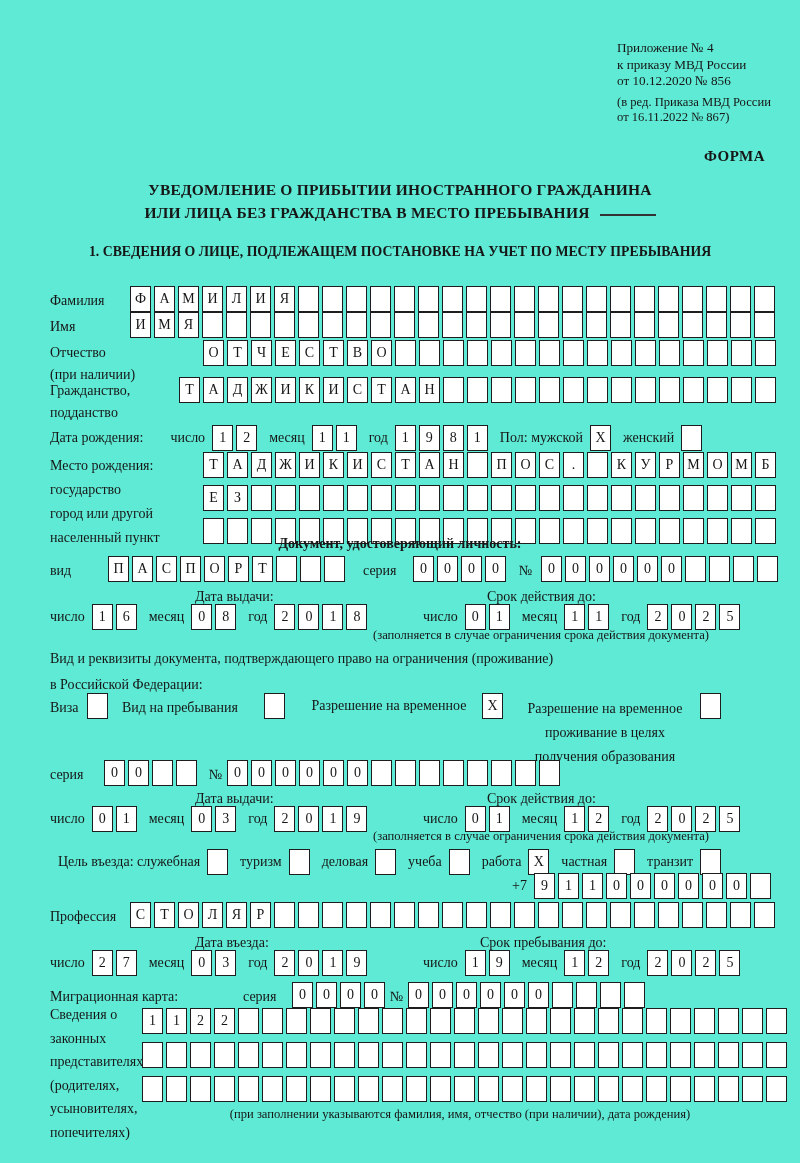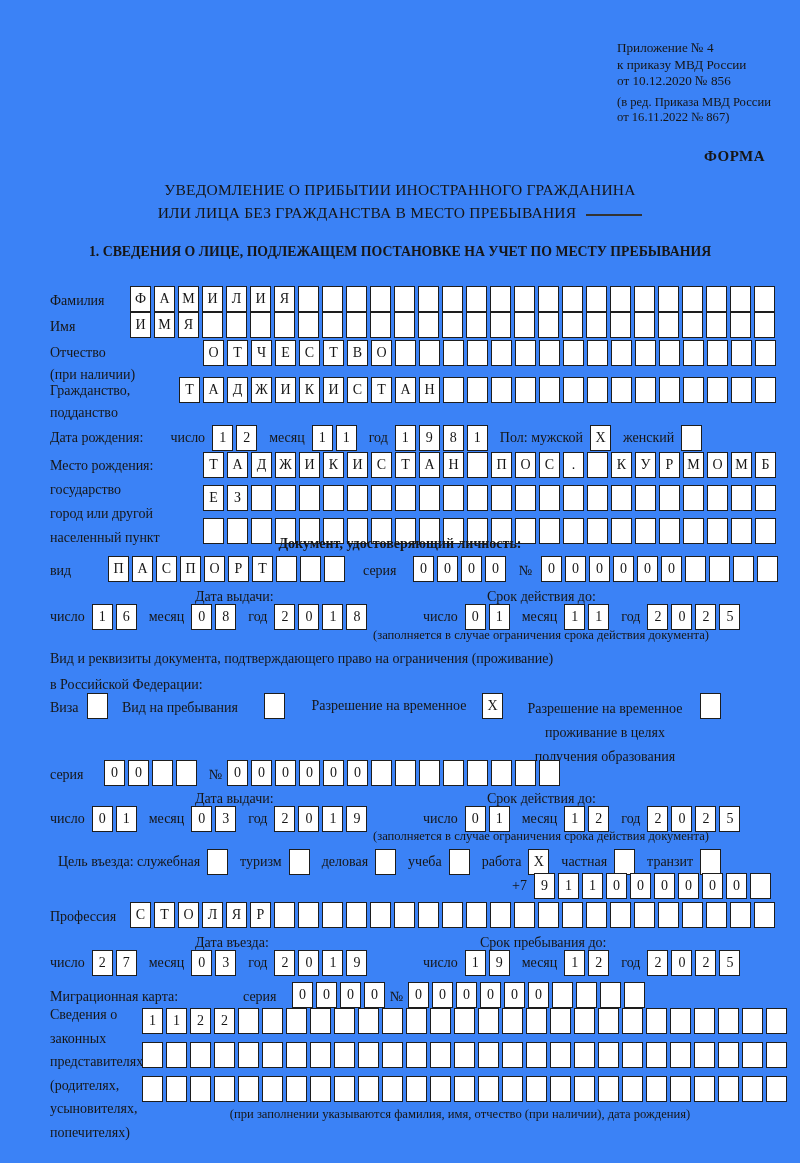--- a/index.html
+++ b/index.html
@@ -1,33 +1,33 @@
 <!DOCTYPE html>
 <html><head>
 <meta charset="utf-8">
 <style>
   html,body{margin:0;padding:0;background:#fff;}
-  .pg{position:relative;width:800px;height:1163px;background:#3b82f6;
+  .pg{position:relative;width:800px;height:1163px;background:#5eead4;
       font-family:"Liberation Serif","DejaVu Serif",serif;color:#161616;overflow:hidden;}
   .a{position:absolute;}
   .lbl{font-size:14px;white-space:nowrap;line-height:1.25;}
   .sm{font-size:12.6px;white-space:nowrap;}
   .b{font-weight:bold;}
   .ctr{left:0;width:800px;text-align:center;}
   .cells{display:flex;align-items:center;}
   .box{box-sizing:border-box;flex:0 0 21px;width:21px;height:26px;border:1.8px solid #1d1d1d;
        margin-right:3px;display:flex;align-items:center;justify-content:center;
        font-size:14px;background:#fff;}
   .grp{display:flex;align-items:center;}
   .grp .lbl{margin:0 7px;}
   .grp .lbl:first-child{margin-left:0;}
   .grp .cells{margin-right:2px;}
   .opt{text-align:center;font-size:14px;line-height:24px;white-space:nowrap;}
   .blankline{display:inline-block;width:56px;height:2px;background:#333;margin-left:10px;vertical-align:2px;}
-  .t1{font-size:15.5px;font-weight:normal;letter-spacing:.2px;}
+  .t1{font-size:15.5px;font-weight:bold;letter-spacing:.2px;}
   .sec{font-size:13.8px;font-weight:bold;}
 </style>
 </head>
 <body>
 
 <div class="pg">
 
   <div class="a" style="left:617px;top:40px;">
     <div class="lbl" style="font-size:13.2px">Приложение № 4</div>
     <div class="lbl" style="font-size:13.2px">к приказу МВД России</div>

